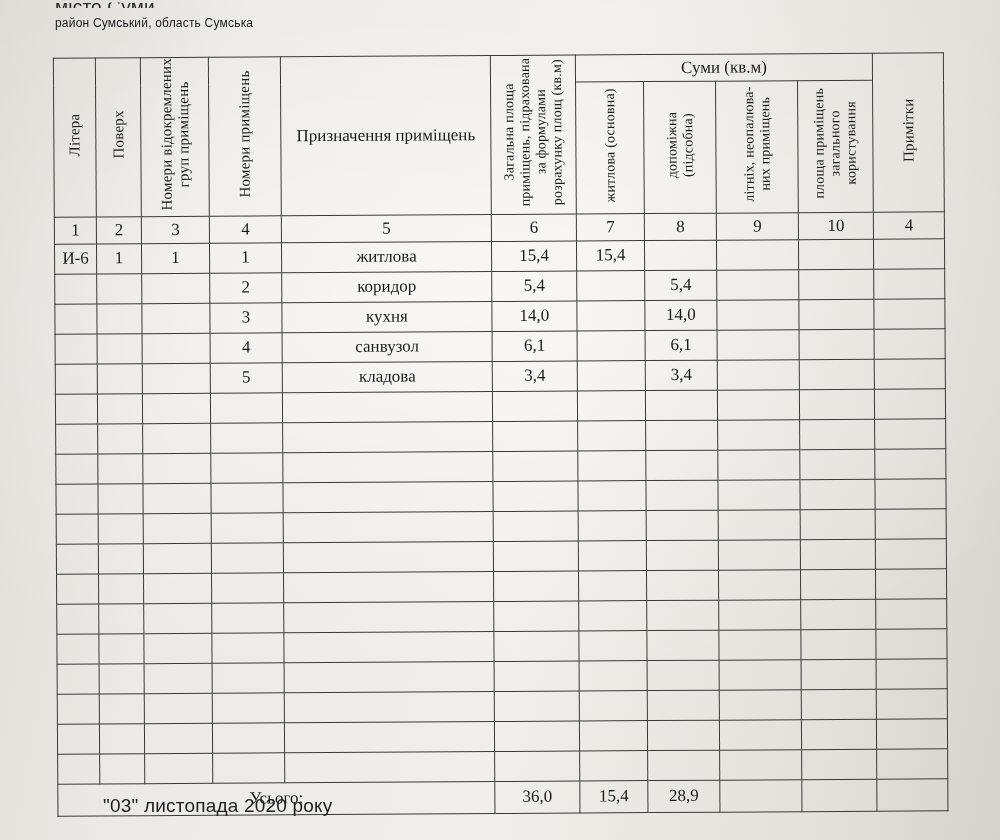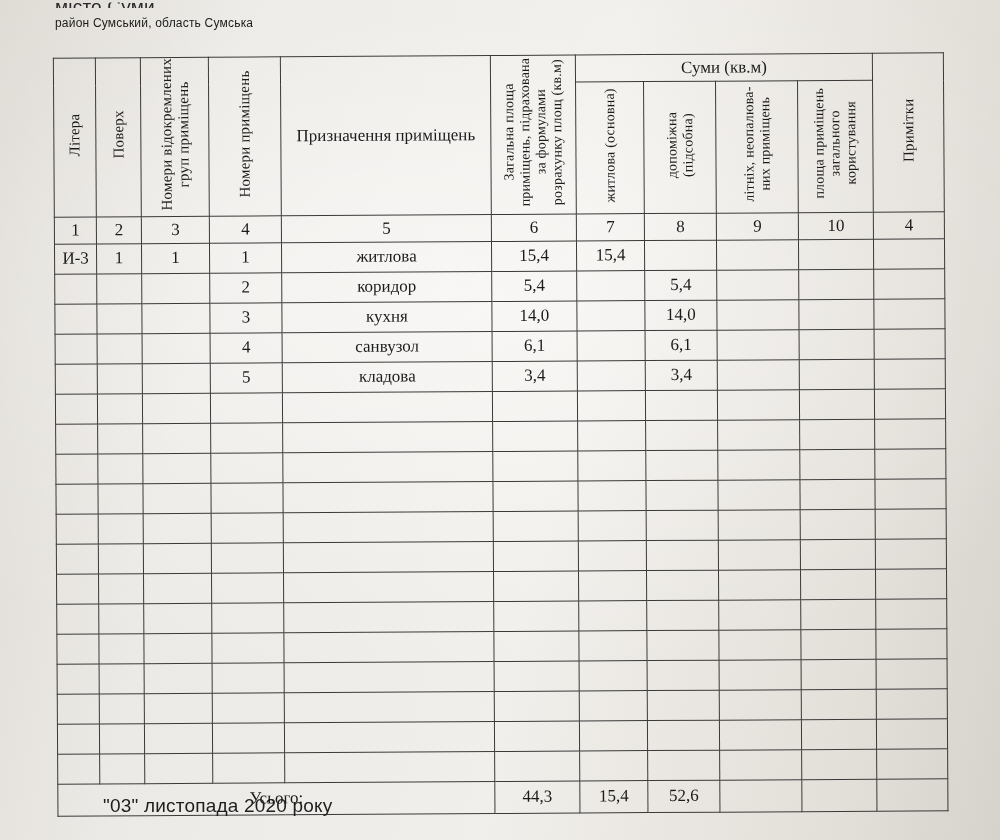--- a/index.html
+++ b/index.html
@@ -220,21 +220,21 @@
         <td>6</td>
         <td>7</td>
         <td>8</td>
         <td>9</td>
         <td>10</td>
         <td>4</td>
       </tr>
     </thead>
     <tbody>
       <tr class="datarow">
-        <td>И-3</td>
+        <td>И-6</td>
         <td>1</td>
         <td>1</td>
         <td>1</td>
         <td class="purpose">житлова</td>
         <td>15,4</td>
         <td>15,4</td>
         <td></td>
         <td></td>
         <td></td>
         <td></td>
@@ -457,23 +457,23 @@
           <td></td>
           <td></td>
           <td></td>
           <td></td>
           <td></td>
           <td></td>
         </tr>
 
       <tr class="totalrow">
         <td colspan="5" class="total-label">Усього:</td>
-        <td>44,3</td>
+        <td>36,0</td>
         <td>15,4</td>
-        <td>52,6</td>
+        <td>28,9</td>
         <td></td>
         <td></td>
         <td></td>
       </tr>
     </tbody>
   </table>
 </div>
 
 <div class="footer-date">"03" листопада 2020 року</div>
 

